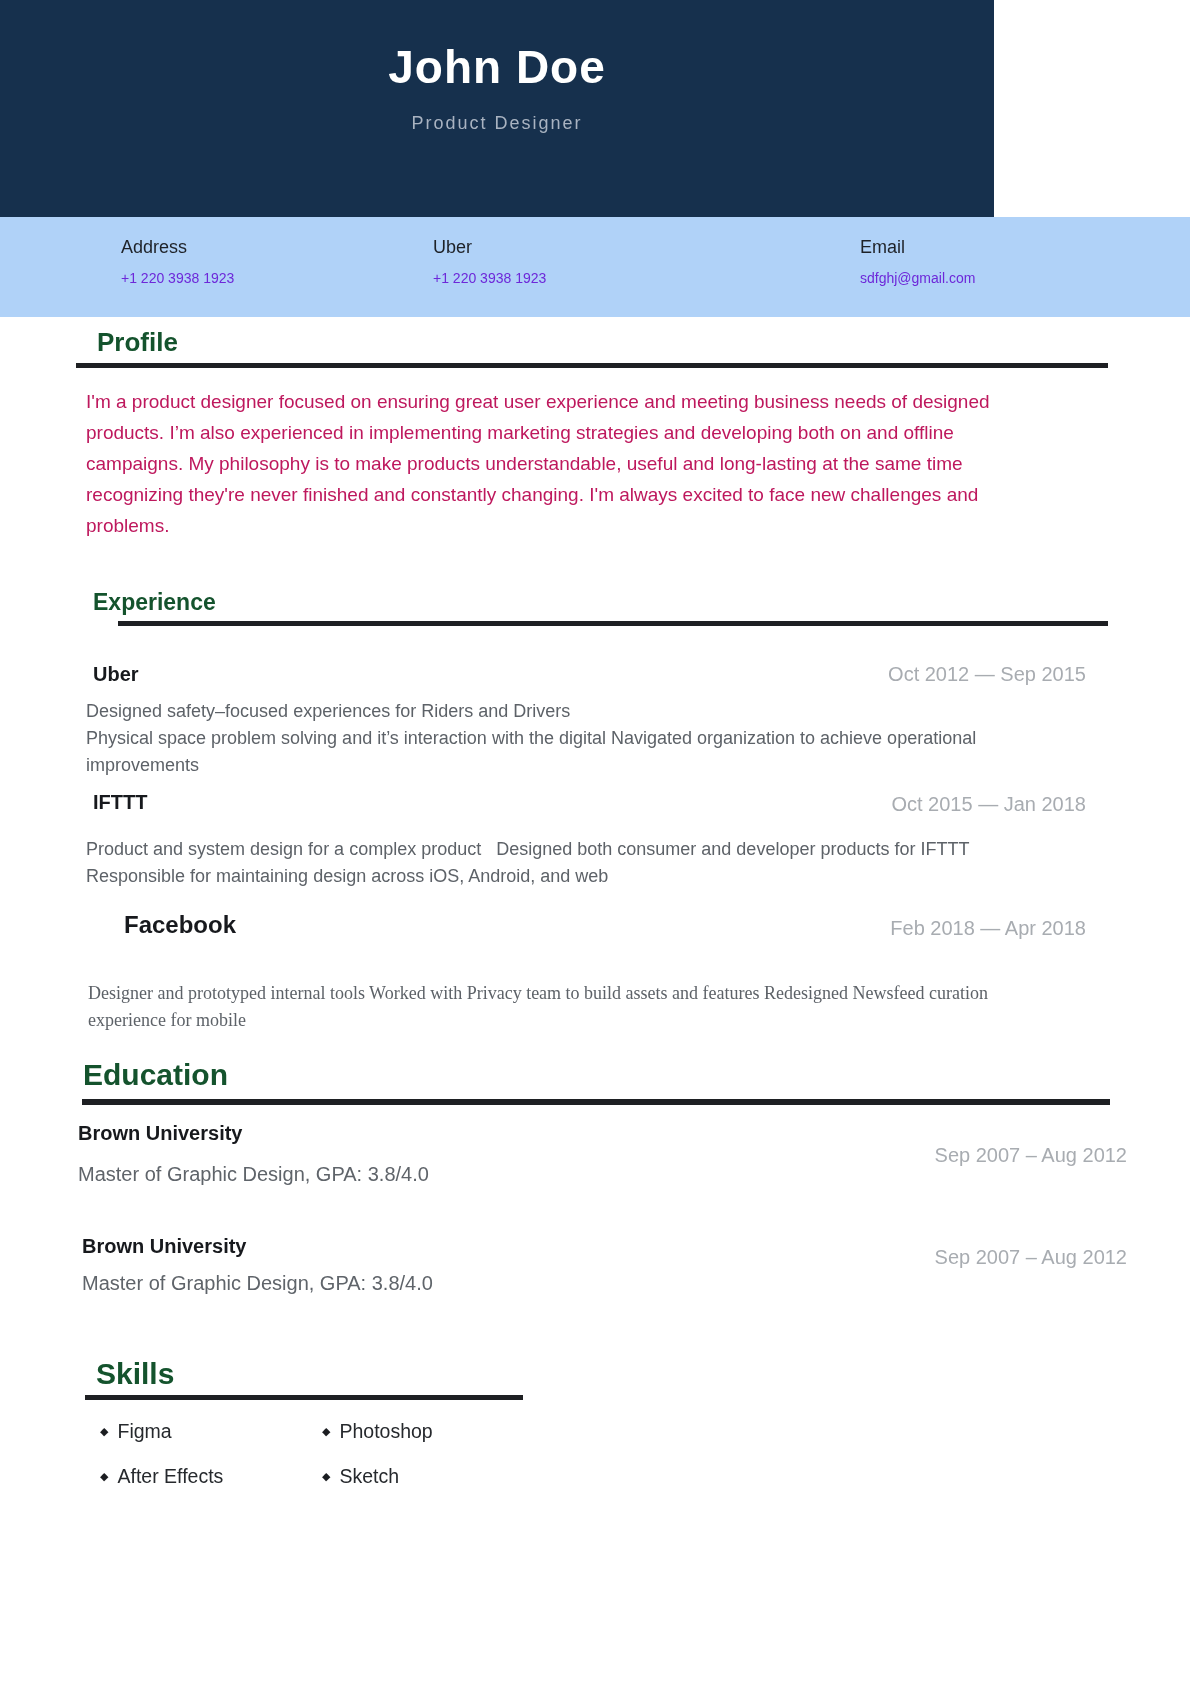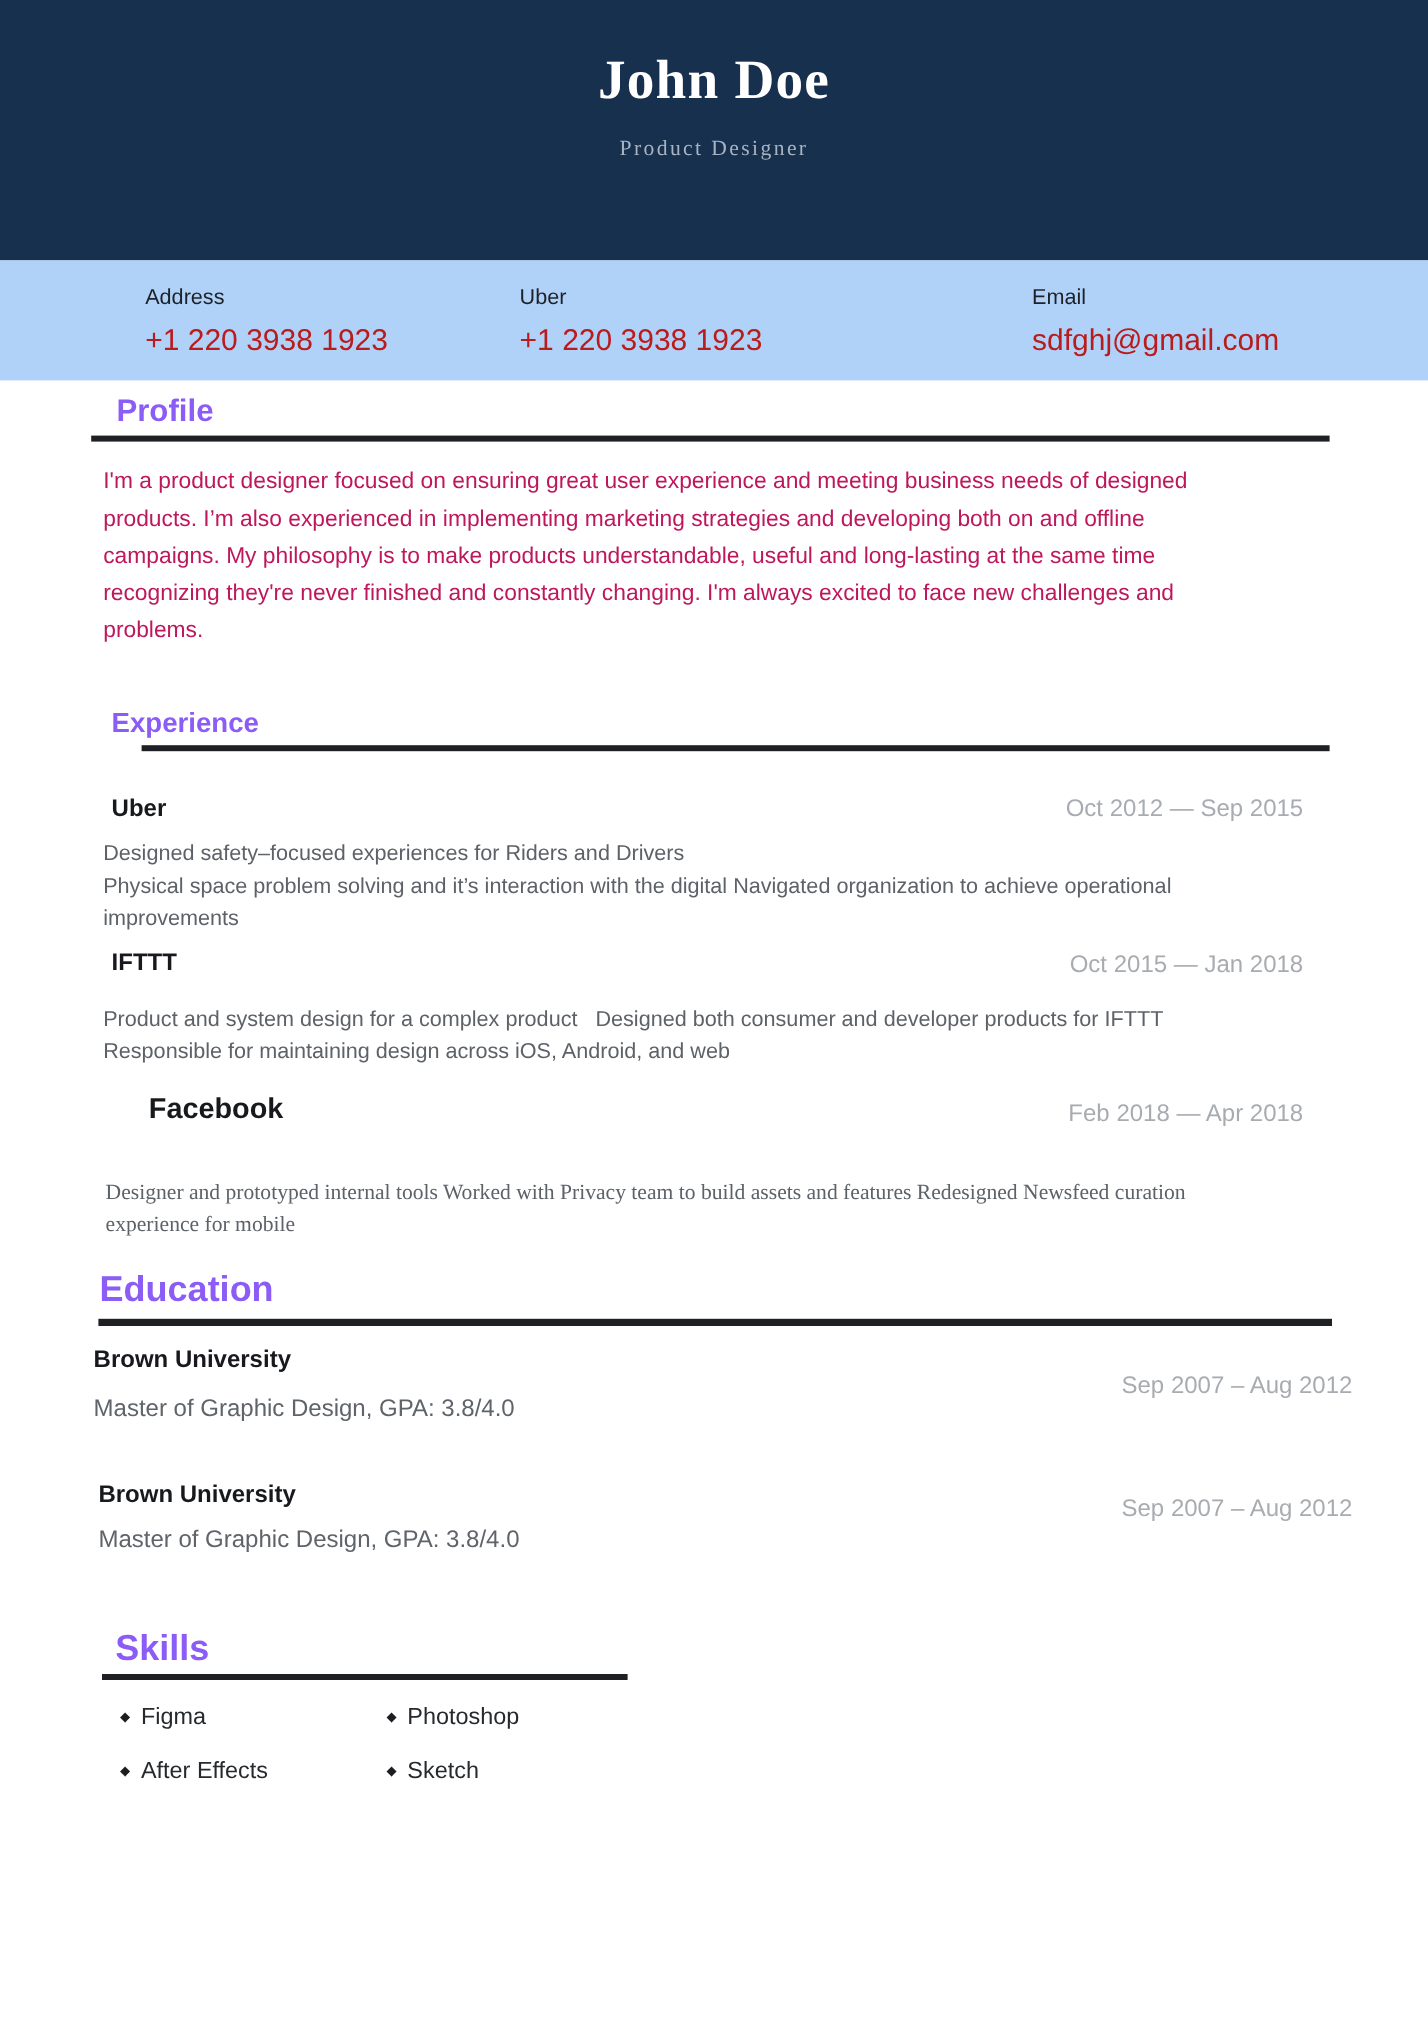--- a/index.html
+++ b/index.html
@@ -6,23 +6,22 @@
   .page{
     position:relative;
     width:1190px;
     height:1684px;
     background:#ffffff;
     font-family:"Liberation Sans","DejaVu Sans",sans-serif;
     overflow:hidden;
   }
   
   .hero{
-    position:absolute;left:0;top:0;width:1190px;height:217px;
+    position:absolute;left:0;top:0;width:994px;height:217px;
     background:#16304d;
-    font-family:Liberation Serif, serif;
   }
   .hero-name{
     position:absolute;left:0;top:40px;width:100%;
     text-align:center;
     font-size:46px;font-weight:700;color:#ffffff;letter-spacing:1px;
     margin:0;
   }
   .hero-subtitle{
     position:absolute;left:0;top:113px;width:100%;
     text-align:center;
@@ -36,24 +35,24 @@
   .contact-col{position:absolute;top:0;height:100px;}
   .contact-col.c0{left:121px;}
   .contact-col.c1{left:433px;}
   .contact-col.c2{left:860px;}
   .contact-label{
     position:absolute;top:20px;left:0;white-space:nowrap;
     font-size:18px;font-weight:500;color:#1e2228;
   }
   .contact-value{
     position:absolute;top:53px;left:0;white-space:nowrap;
-    font-size:25px;font-weight:400;color:#b91c1c;
+    font-size:14px;font-weight:400;color:#6d28d9;
   }
   
-  .sec-heading{position:absolute;margin:0;color:#8b5cf6;font-weight:700;white-space:nowrap;}
+  .sec-heading{position:absolute;margin:0;color:#14532d;font-weight:700;white-space:nowrap;}
   .sec-rule{position:absolute;background:#1e2023;}
   .entry-title{position:absolute;margin:0;font-weight:700;color:#17191d;white-space:nowrap;}
   .entry-date{position:absolute;margin:0;color:#a8acb1;font-size:20px;white-space:nowrap;}
   .entry-desc{position:absolute;color:#5d6268;font-size:18px;line-height:27px;}
   .entry-desc p{margin:0;white-space:pre-wrap;}
   
   .profile-heading{left:97px;top:327px;font-size:26px;}
   .profile-rule{left:76px;top:363px;width:1032px;height:5px;}
   .profile-text{
     position:absolute;left:86px;top:386px;width:950px;

